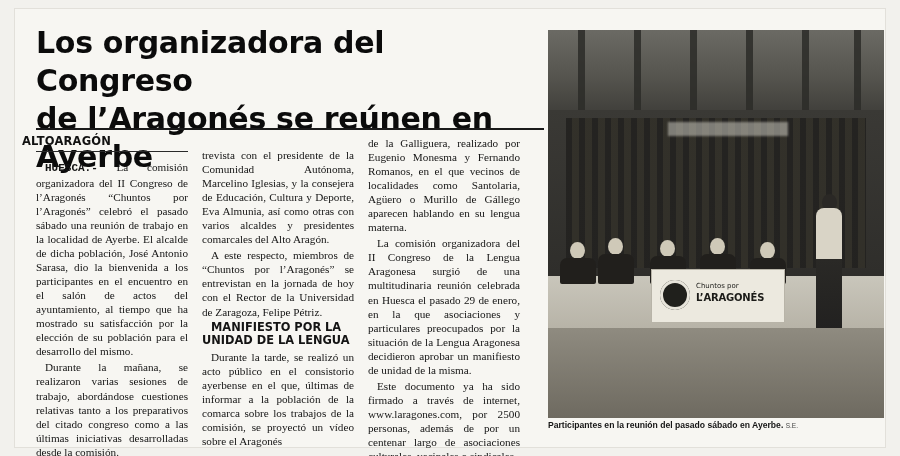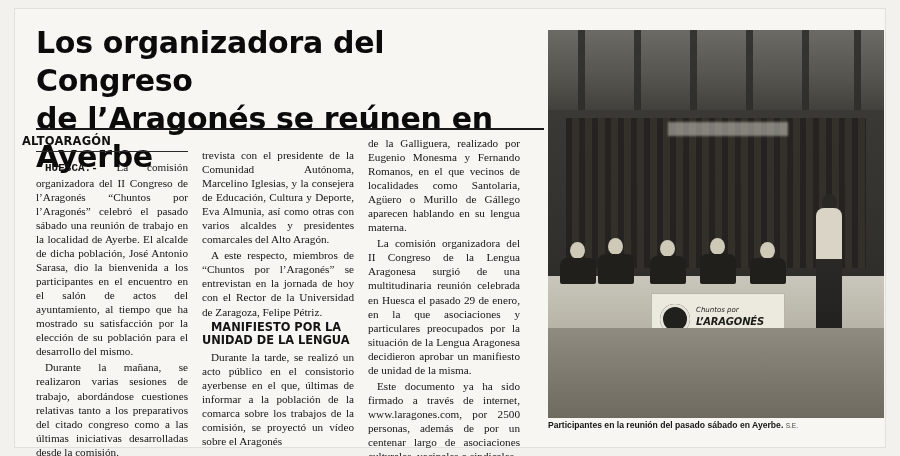--- a/index.html
+++ b/index.html
@@ -131,24 +131,23 @@
   }
   .lightstrip {
     position: absolute; left: 120px; top: 92px; width: 120px; height: 14px;
     background: #d8d6cc; opacity: .5; filter: blur(1px);
   }
   .ph-table {
     position: absolute; left: 0; top: 246px; width: 100%; height: 56px;
     background: linear-gradient(180deg,#c9c6bb 0%, #b6b2a6 100%);
   }
   .banner {
-    position: absolute; left: 104px; top: 264px; width: 132px; height: 52px;
+    position: absolute; left: 104px; top: 240px; width: 132px; height: 52px;
     background: #ece9df;
     box-shadow: 0 0 0 1px #b8b4a8;
-    font-style: italic;
   }
   .banner-logo {
     position: absolute; left: 8px; top: 10px; width: 30px; height: 30px;
     border-radius: 50%;
     background: #20201c;
     box-shadow: inset 0 0 0 3px #e7e4da;
   }
   .banner-txt {
     position: absolute; left: 44px; top: 12px;
     font-family: "DejaVu Sans", sans-serif;

